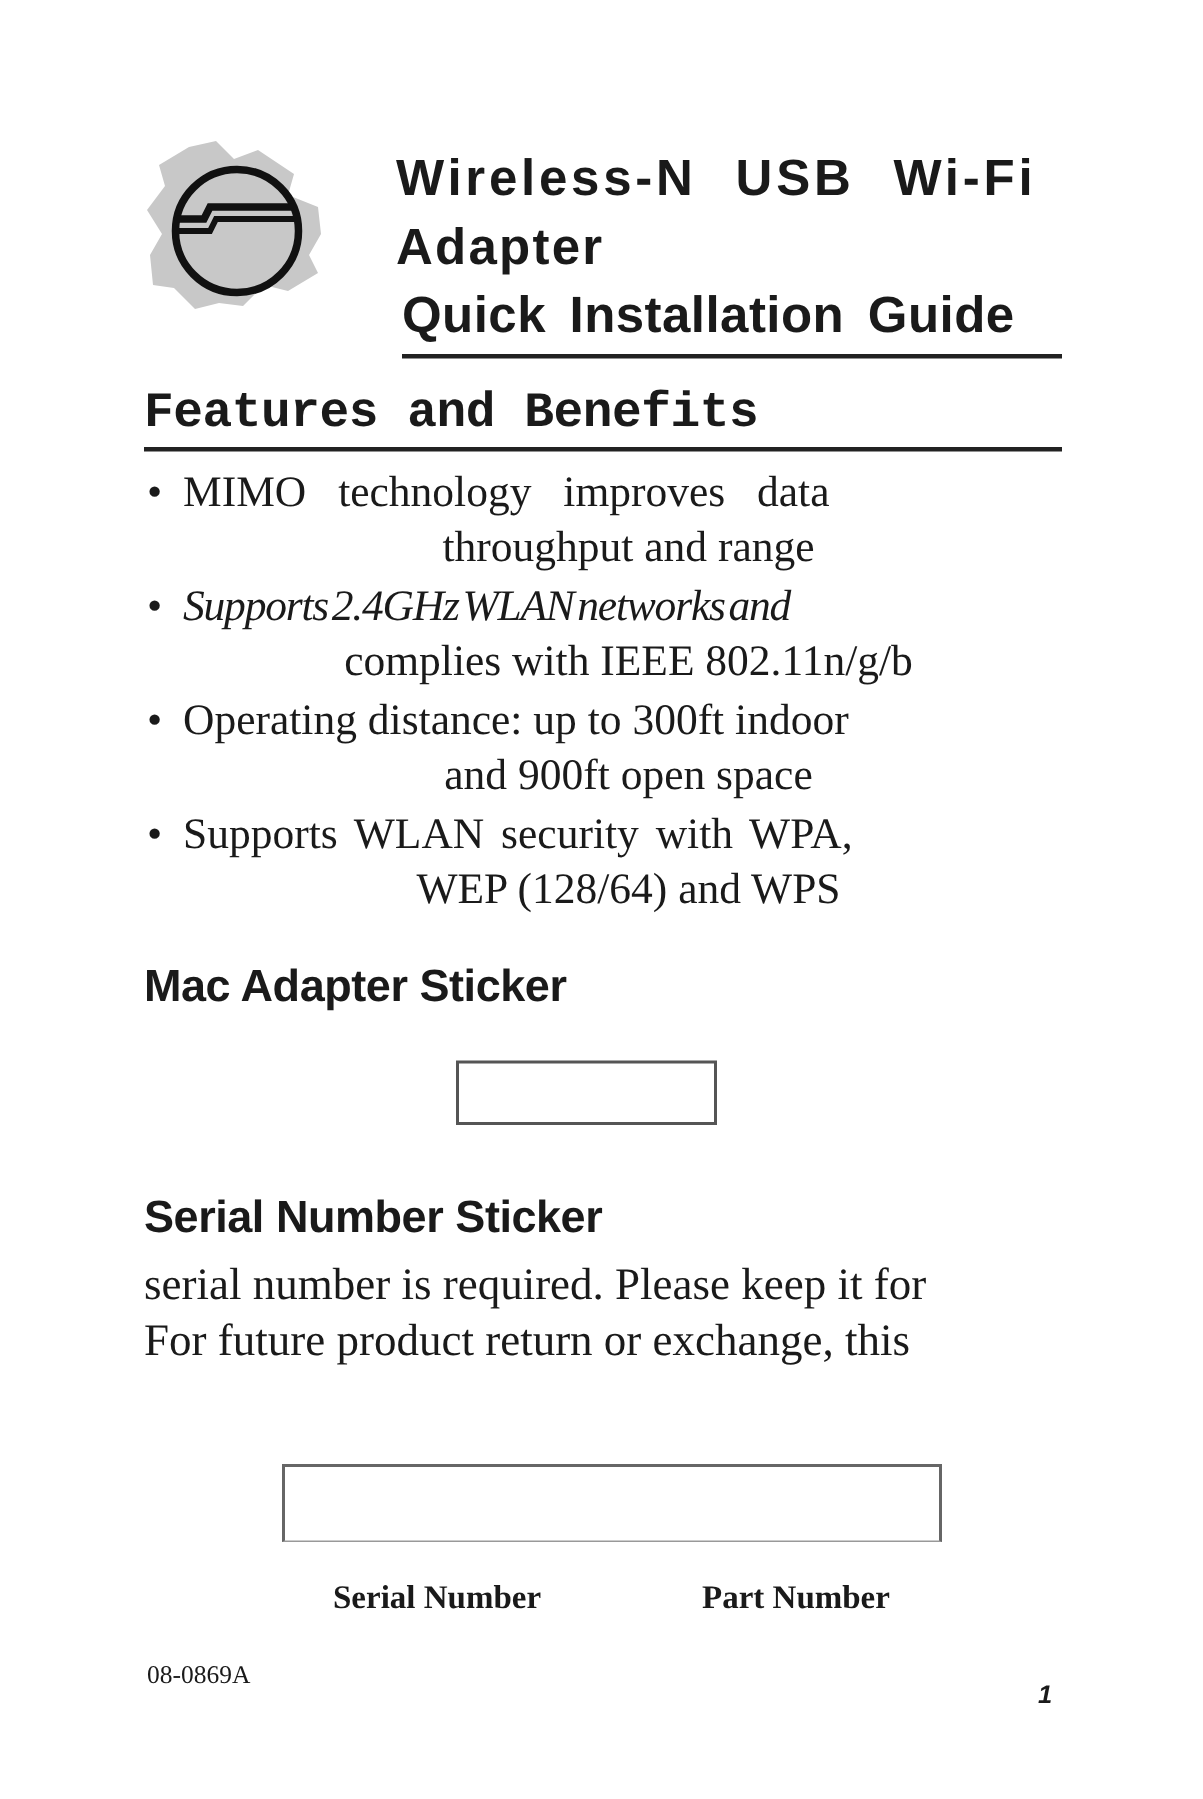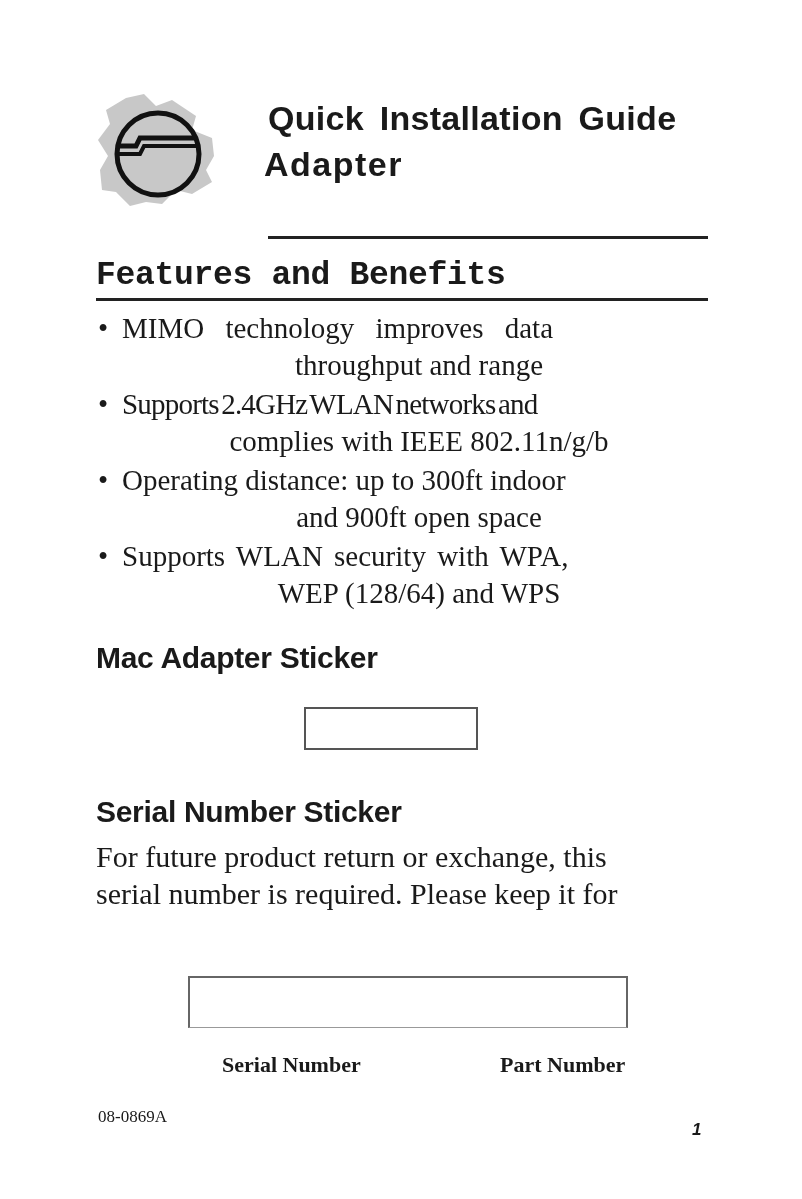--- a/index.html
+++ b/index.html
@@ -14,21 +14,21 @@
   .title-rule { position:absolute; left:268px; top:236px; width:440px; height:3px; background:#222; }
   .h2 { position:absolute; left:96px; font-size:33px; line-height:40px; letter-spacing:-0.3px; white-space:nowrap;font-family:Liberation Mono, monospace; }
   .h3 { position:absolute; left:96px; font-size:30px; line-height:36px; letter-spacing:-0.3px; white-space:nowrap; }
   .rule2 { position:absolute; left:96px; top:298px; width:612px; height:3px; background:#222; }
   .bullets { position:absolute; left:98px; top:310px; width:560px; font-size:29px; line-height:37px; }
   .bullet { position:relative; padding-left:24px; margin-bottom:2px; }
   .bullet .dot { position:absolute; left:0; top:0; }
   .bullet .l1 { display:block; white-space:nowrap; }
   .bullet .l2 { display:block; padding-left:58px; white-space:nowrap;text-align:center; }
   .bullet.b1 .l1 { word-spacing:14px; }
-  .bullet.b2 .l1 { letter-spacing:-0.8px; word-spacing:-4px; }
+  .bullet.b2 .l1 { letter-spacing:-0.8px; word-spacing:-4px;font-style:italic; }
   .bullet.b4 .l1 { word-spacing:4px; }
   .mac-box { position:absolute; left:304px; top:707px; width:174px; height:43px; border:2px solid #555; box-sizing:border-box; }
   .para { position:absolute; left:96px; top:838px; width:612px; font-size:30px; line-height:37px; }
   .para span { display:block; white-space:nowrap; }
   .serial-box { position:absolute; left:188px; top:976px; width:440px; height:52px; border:2px solid #666; border-bottom:1px solid #999; box-sizing:border-box; }
   .label { position:absolute; top:1052px; font-size:22px; font-weight:bold; white-space:nowrap; }
   .docnum { position:absolute; left:98px; top:1107px; font-size:17px; }
   .pagenum { position:absolute; left:692px; top:1120px; font-size:17px; font-style:italic; font-weight:bold; }
 </style>
 </head>
@@ -37,22 +37,23 @@
 <svg class="logo" viewBox="0 0 124 112">
   <g fill="#c8c8c8">
     <polygon points="30,4 48,0 60,12 76,6 100,22 96,36 116,44 118,62 110,76 116,88 96,100 80,96 66,110 50,108 34,112 20,98 6,96 4,76 12,62 2,46 14,30 10,16"></polygon>
   </g>
   <circle cx="62" cy="60" r="41" fill="none" stroke="#111" stroke-width="5"></circle>
   <path d="M22,52 L40,52 L44,44 L100,44" fill="none" stroke="#111" stroke-width="5"></path>
   <path d="M22,60 L44,60 L48,52 L102,52" fill="none" stroke="#111" stroke-width="4"></path>
 </svg>
 
 <div class="title-block sans">
+  <div class="title-line l1">Wireless-N USB Wi-Fi</div>
+  <div class="title-line l2">Adapter</div>
   <div class="title-line l3">Quick Installation Guide</div>
-  <div class="title-line l2">Adapter</div>
 </div>
 <div class="title-rule"></div>
 
 <div class="h2 sans" style="top:256px;">Features and Benefits</div>
 <div class="rule2"></div>
 
 <div class="bullets serif">
   <div class="bullet b1">
     <span class="dot">•</span>
     <span class="l1">MIMO technology improves data</span>
@@ -73,22 +74,22 @@
     <span class="l1">Supports WLAN security with WPA,</span>
     <span class="l2">WEP (128/64) and WPS</span>
   </div>
 </div>
 
 <div class="h3 sans" style="top:640px;">Mac Adapter Sticker</div>
 <div class="mac-box"></div>
 
 <div class="h3 sans" style="top:794px;">Serial Number Sticker</div>
 <div class="para serif">
+  <span>serial number is required.  Please keep it for</span>
   <span>For future product return or exchange, this</span>
-  <span>serial number is required.  Please keep it for</span>
 </div>
 
 <div class="serial-box"></div>
 <div class="label serif" style="left:222px;">Serial Number</div>
-<div class="label serif" style="left:468px;margin-left:32px;">Part Number</div>
+<div class="label serif" style="left:468px;">Part Number</div>
 
 <div class="docnum serif">08-0869A</div>
 <div class="pagenum" style="font-family:'Liberation Sans', sans-serif;">1</div>
 
 </body></html>

